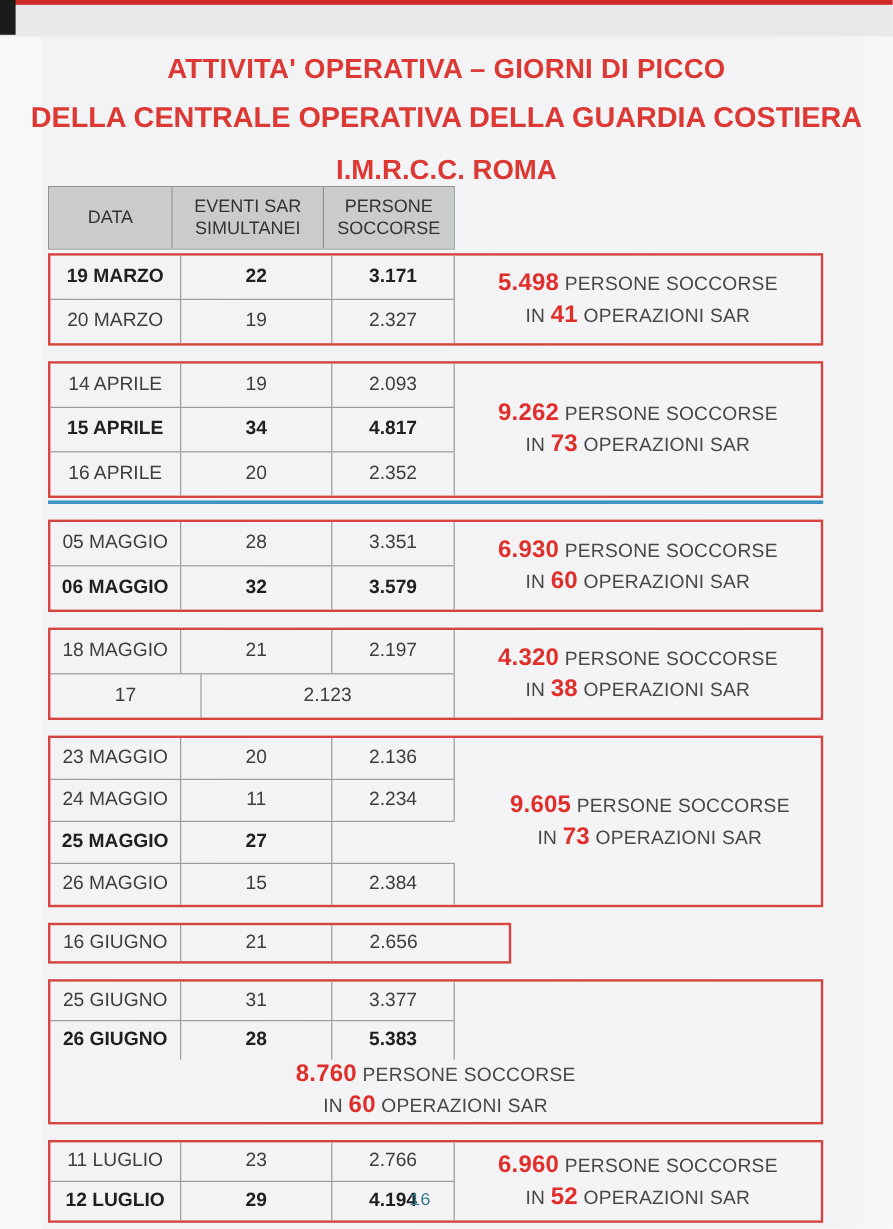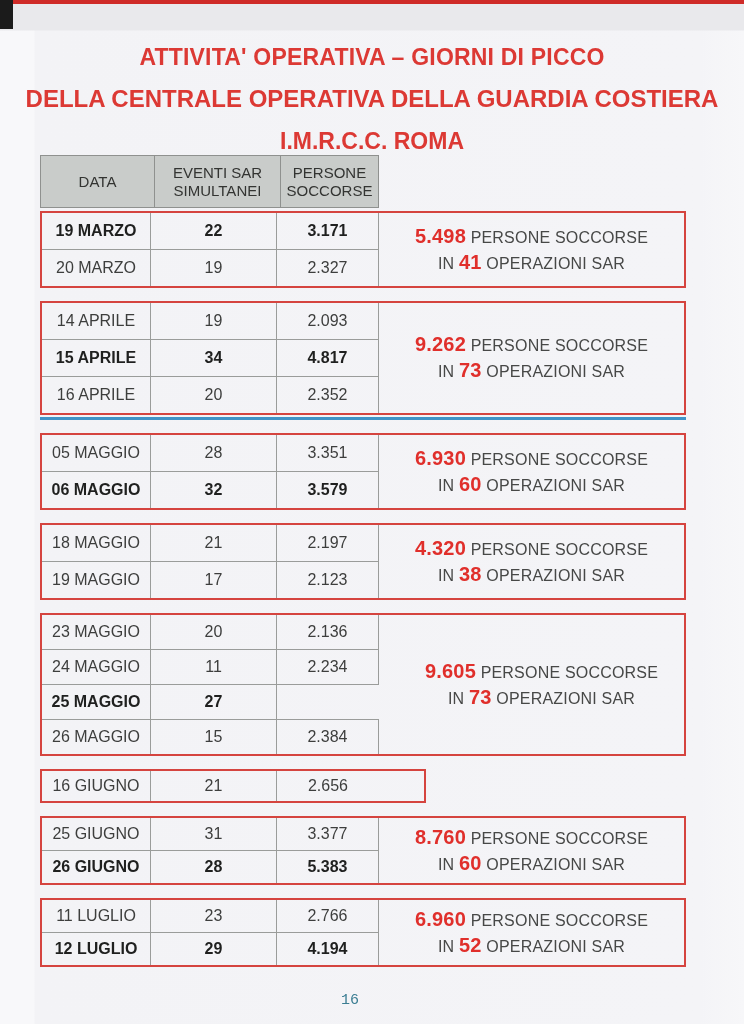--- a/index.html
+++ b/index.html
@@ -23,37 +23,37 @@
   .content { position:absolute; left:40px; top:155px; width:646px; }
 
   .header-row { display:flex; width:339px; box-sizing:border-box; border:1px solid #8f918f; }
   .header-cell {
     box-sizing:border-box; height:51px;
     display:flex; flex-direction:column; justify-content:center;
     text-align:center; font-size:15px; line-height:18px; color:#333432;
     border-right:1px solid #8f918f;
   }
   .header-cell:last-child { border-right:none; }
-  .header-cell.c0 { width:114px; }
+  .header-cell.c0 { width:103px; }
   .header-cell.c1 { width:126px; }
   .header-cell.c2 { flex:1; }
 
   .groups { margin-top:3px; }
   .group {
     box-sizing:border-box; display:flex; width:646px;
     border:2px solid #d5443f; margin-bottom:13px; background:rgba(255,255,255,0.0);
   }
   .group.table-only { width:386px; }
   .group-table { width:337px; flex:none; }
   .group-row { display:flex; height:36px; border-bottom:1px solid #9a9c9a; }
   .group-row:last-child { border-bottom:none; }
   .group[data-gi="4"] .group-row { height:34px; }
   .group[data-gi="5"] .group-row { height:30px; }
   .group[data-gi="6"] .group-row, .group[data-gi="7"] .group-row { height:32px; }
-  .group[data-gi="6"] { margin-top:1px; }
+  .group[data-gi="6"] { margin-top:1px;flex-direction:column; }
   .group[data-gi="7"] { margin-top:4px; }
   .cell {
     box-sizing:border-box; display:flex; align-items:center; justify-content:center;
     font-size:16px; color:#3d3e3d;
   }
   .cell.date    { width:109px; border-right:1px solid #9a9c9a; }
   .cell.events  { width:126px; border-right:1px solid #9a9c9a; }
   .cell.persons { flex:1; border-right:1px solid #9a9c9a; }
   .group.table-only .cell.persons { border-right:none; }
   .group-row.bold .cell { font-weight:bold; color:#1f201f; }
@@ -157,21 +157,20 @@
           </div>
         </div>
         <div class="group" data-gi="3" style="border-color: rgb(213, 68, 63);">
           <div class="group-table">
             <div class="group-row">
               <div class="cell date">18 MAGGIO</div>
               <div class="cell events">21</div>
               <div class="cell persons">2.197</div>
             </div>
             <div class="group-row">
-              <div class="cell date">19 MAGGIO</div>
               <div class="cell events">17</div>
               <div class="cell persons">2.123</div>
             </div>
           </div>
           <div class="group-summary">
             <div><span class="summary-num" style="color: rgb(224, 47, 43);">4.320</span> <span>PERSONE SOCCORSE</span></div>
             <div><span>IN</span> <span class="summary-num" style="color: rgb(224, 47, 43);">38</span> <span>OPERAZIONI SAR</span></div>
           </div>
         </div>
         <div class="group" data-gi="4" style="border-color: rgb(213, 68, 63); gap: 20px;">

